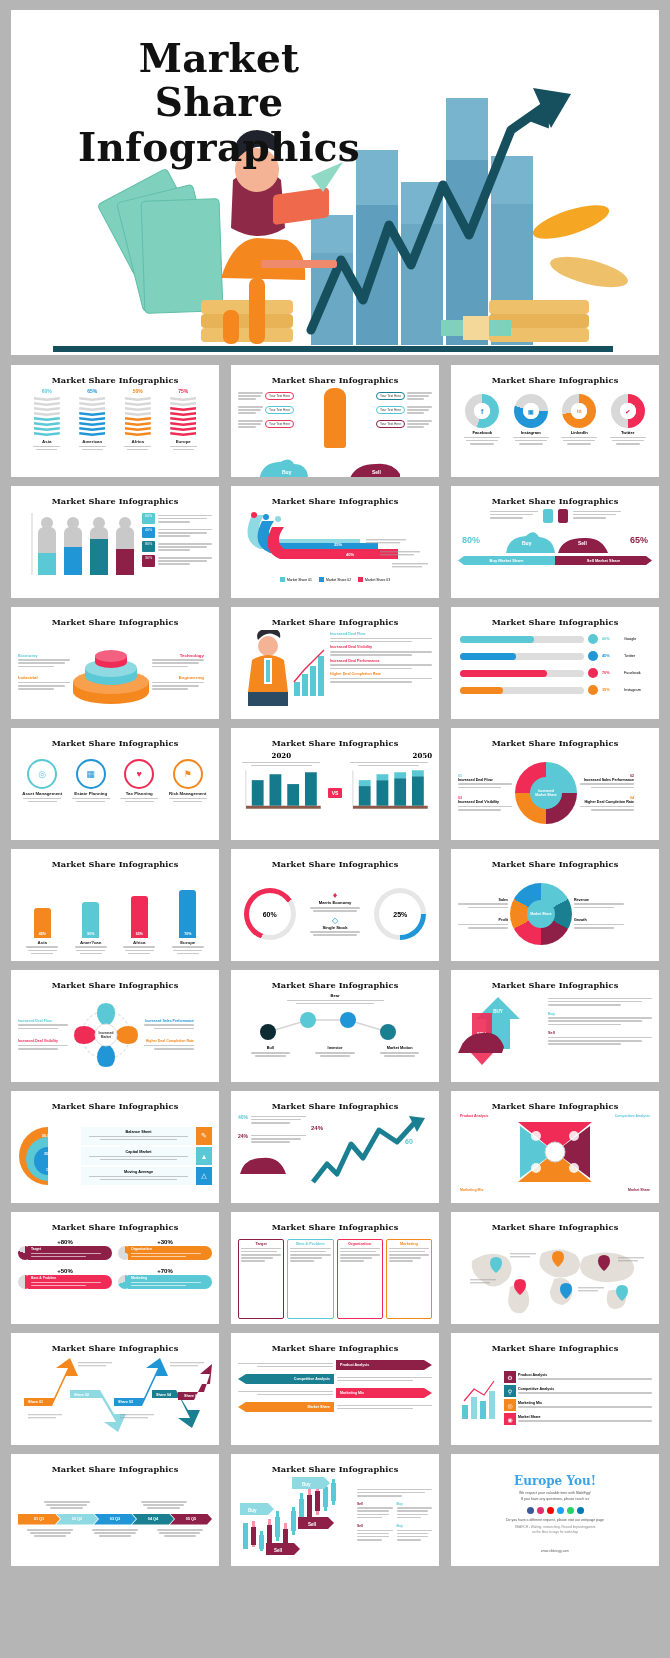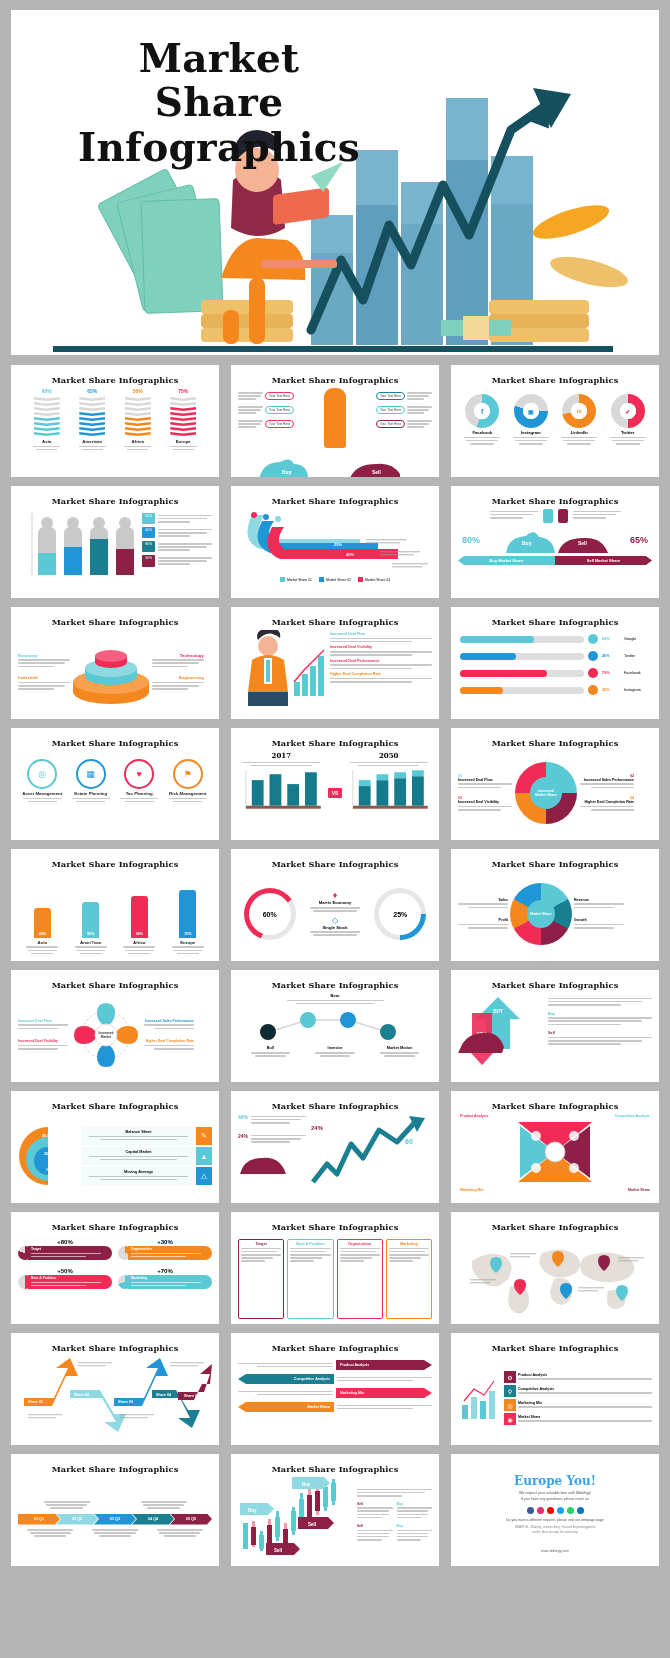--- a/index.html
+++ b/index.html
@@ -611,36 +611,36 @@
           <span class="mt w90 mtc"></span>
             <span class="mt w70 mtc"></span>
         </div>
       </div>
     </div>
 
     <div class="slide">
       <div class="s-title">Market Share Infographics</div>
       <div class="body" style="display:flex;align-items:flex-start;gap:3px">
         <div style="flex:1">
-          <div style="font-family:'DejaVu Serif',serif;font-weight:bold;font-size:7px;text-align:center">2017</div>
+          <div style="font-family:'DejaVu Serif',serif;font-weight:bold;font-size:7px;text-align:center">2020</div>
           <span class="mt w90 mtc"></span><span class="mt w70 mtc"></span>
           <svg width="100%" height="44" viewBox="0 0 88 44">
             <line x1="8" y1="2" x2="8" y2="38" stroke="#bbb" stroke-width="0.6"></line>
             <g fill="#147a8c">
               <rect x="14" y="12" width="12" height="26"></rect>
                 <rect x="32" y="6" width="12" height="32"></rect>
               <rect x="50" y="16" width="12" height="22"></rect>
                 <rect x="68" y="4" width="12" height="34"></rect>
             </g>
             <rect x="8" y="38" width="76" height="3" fill="#8b5a4a"></rect>
           </svg>
         </div>
         <div style="background:#ef2b56;color:#fff;font-size:5px;font-weight:bold;padding:2px 4px;align-self:center;border-radius:1px">VS</div>
         <div style="flex:1">
-          <div style="font-family:'DejaVu Serif',serif;font-weight:bold;font-size:7px;text-align:center">2050</div>
+          <div style="font-family:'DejaVu Serif',serif;font-weight:bold;font-size:7px;text-align:right">2050</div>
           <span class="mt w90 mtc"></span><span class="mt w70 mtc"></span>
           <svg width="100%" height="44" viewBox="0 0 88 44">
             <line x1="8" y1="2" x2="8" y2="38" stroke="#bbb" stroke-width="0.6"></line>
             <g>
               <rect x="14" y="18" width="12" height="20" fill="#147a8c"></rect>
                 <rect x="14" y="12" width="12" height="6" fill="#5bc8d6"></rect>
               <rect x="32" y="12" width="12" height="26" fill="#147a8c"></rect>
                 <rect x="32" y="6" width="12" height="6" fill="#5bc8d6"></rect>
               <rect x="50" y="10" width="12" height="28" fill="#147a8c"></rect>
                 <rect x="50" y="4" width="12" height="6" fill="#5bc8d6"></rect>

